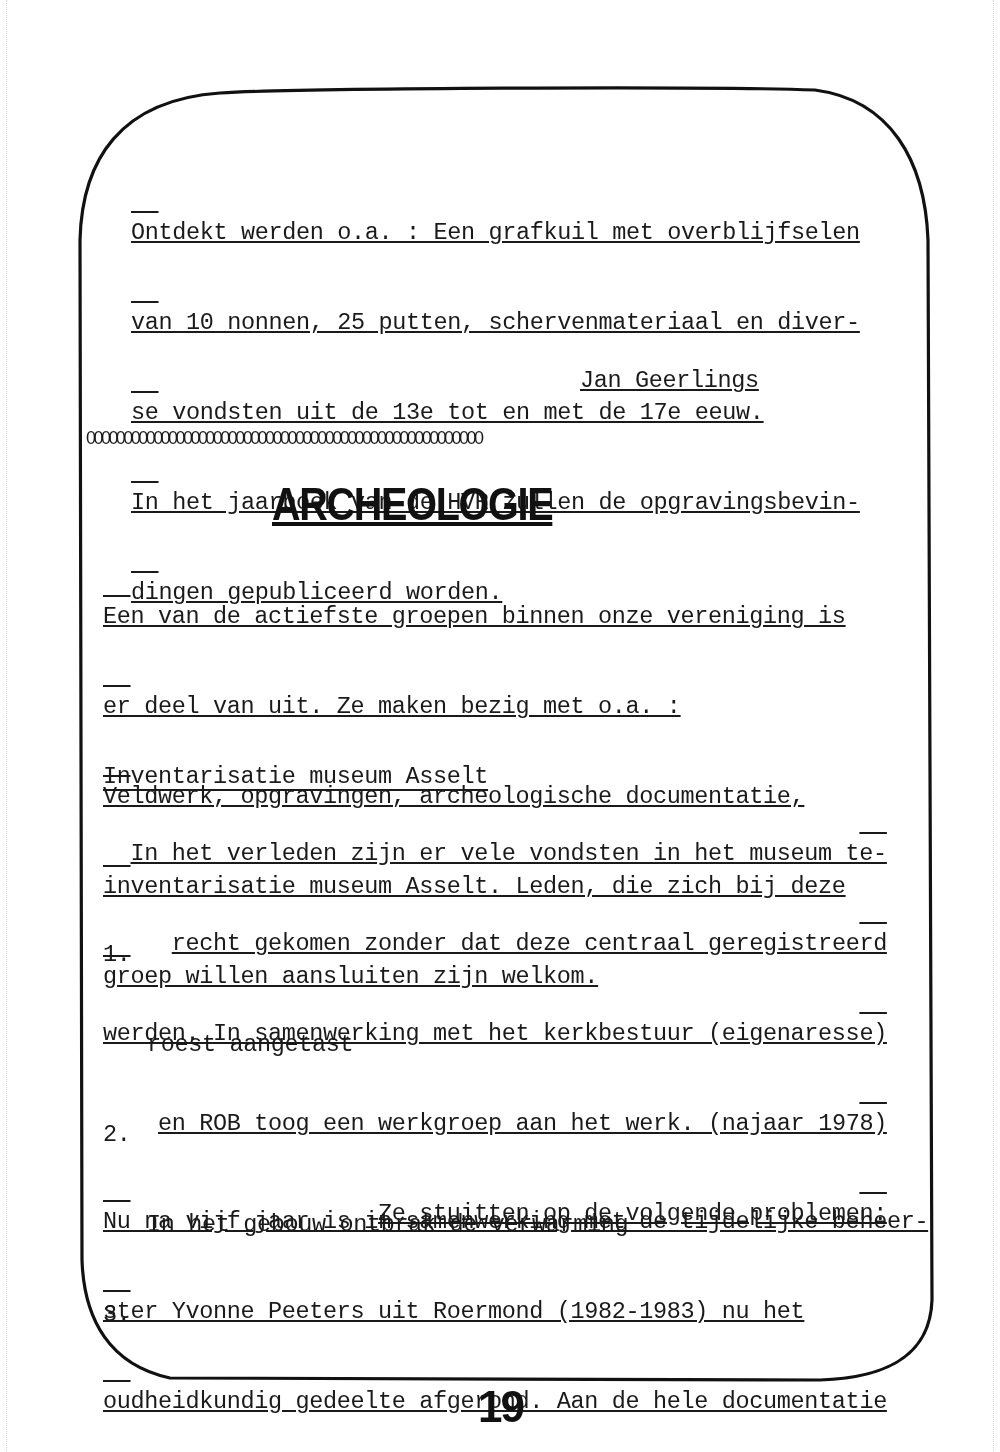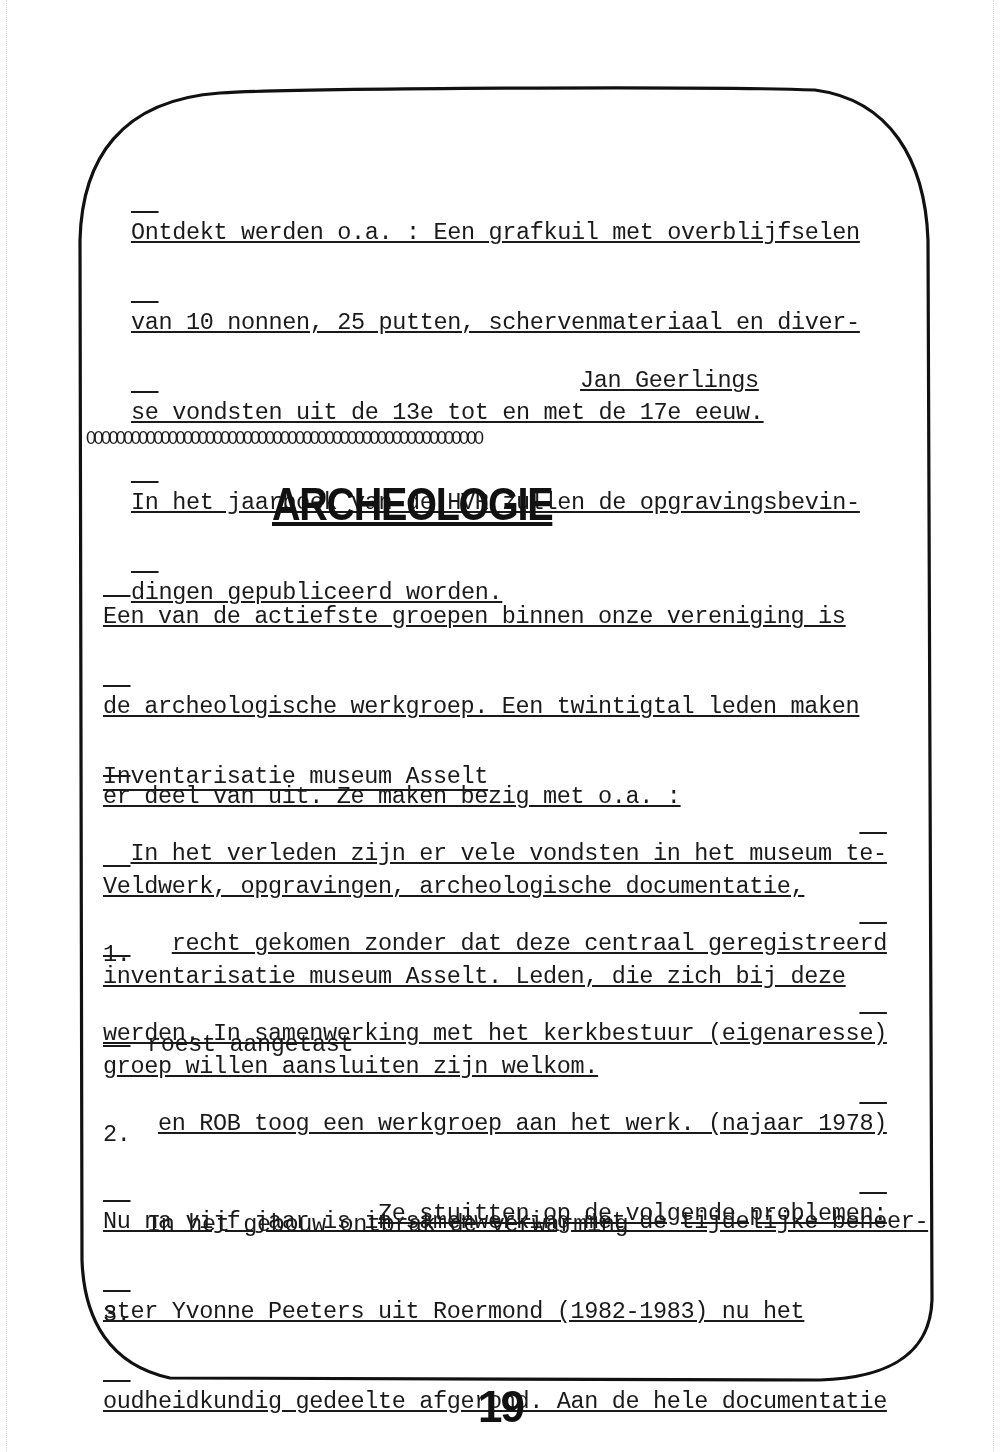--- a/index.html
+++ b/index.html
@@ -144,21 +144,20 @@
 </div>
 
 <div class="tw signature">Jan Geerlings</div>
 
 <div class="separator">00000000000000000000000000000000000000000000000000000</div>
 
 <div class="heading">ARCHEOLOGIE</div>
 
 <div class="tw para1">
   <div>Een van de actiefste groepen binnen onze vereniging is</div>
-  <div>de archeologische werkgroep. Een twintigtal leden maken</div>
   <div>er deel van uit. Ze maken bezig met o.a. :</div>
   <div>Veldwerk, opgravingen, archeologische documentatie,</div>
   <div>inventarisatie museum Asselt. Leden, die zich bij deze</div>
   <div>groep willen aansluiten zijn welkom.</div>
 </div>
 
 <div class="tw subheading">Inventarisatie museum Asselt</div>
 
 <div class="tw para2">
   <div>In het verleden zijn er vele vondsten in het museum te-</div>

